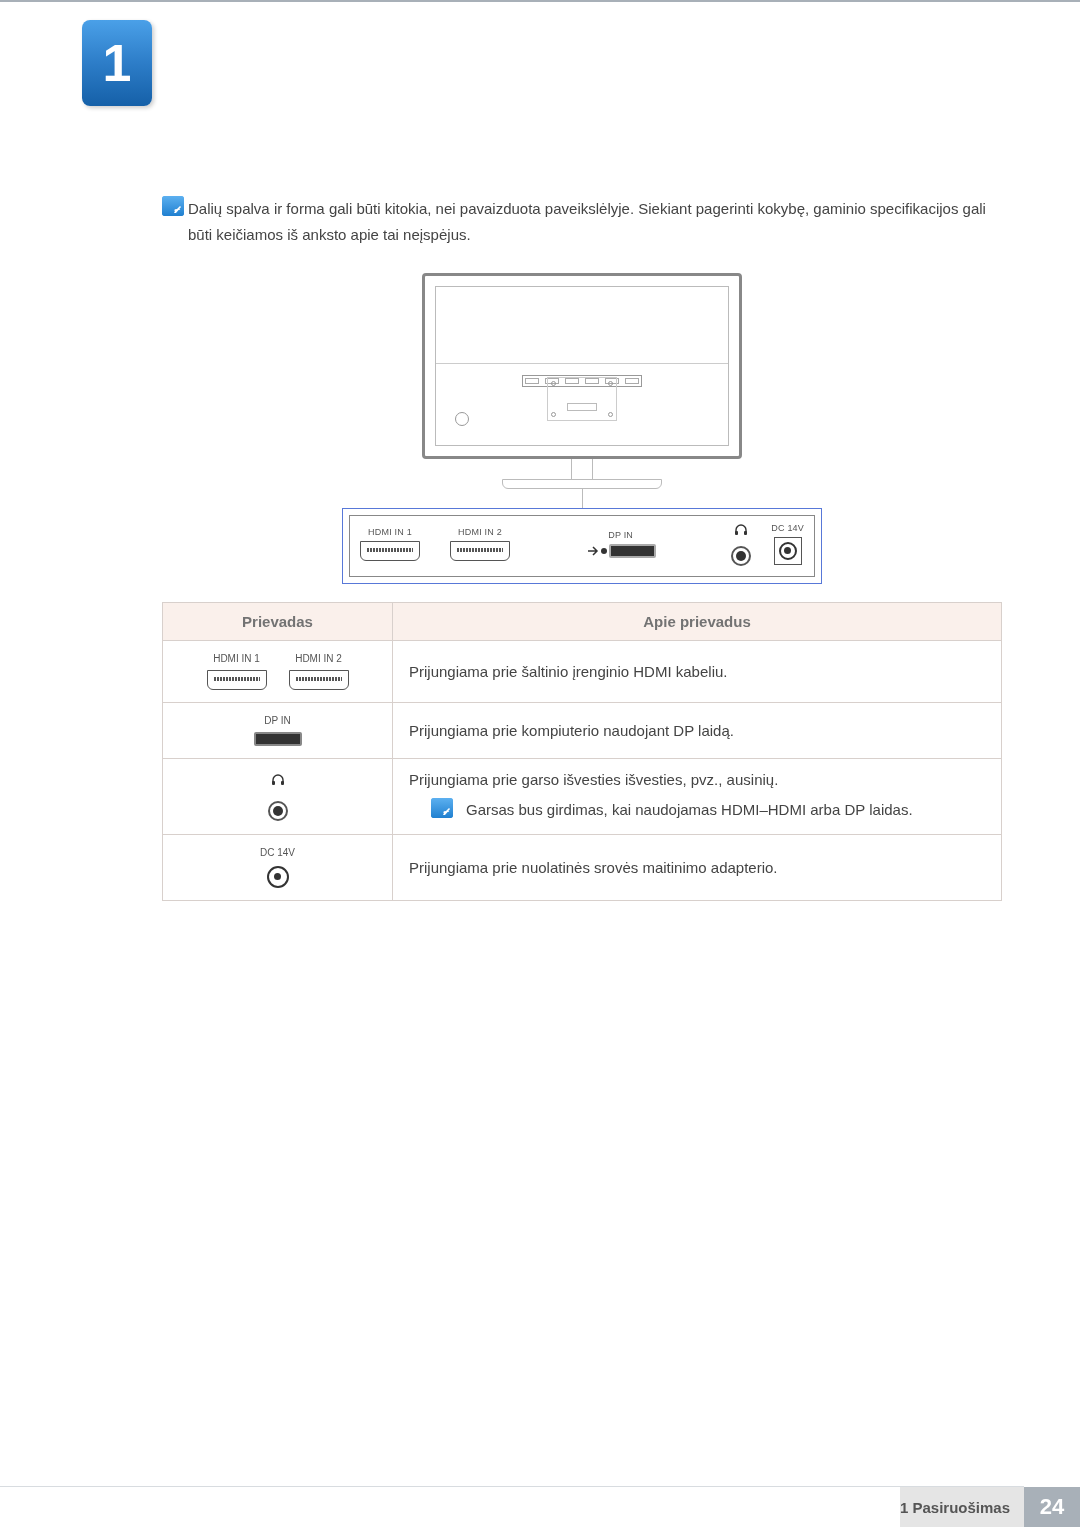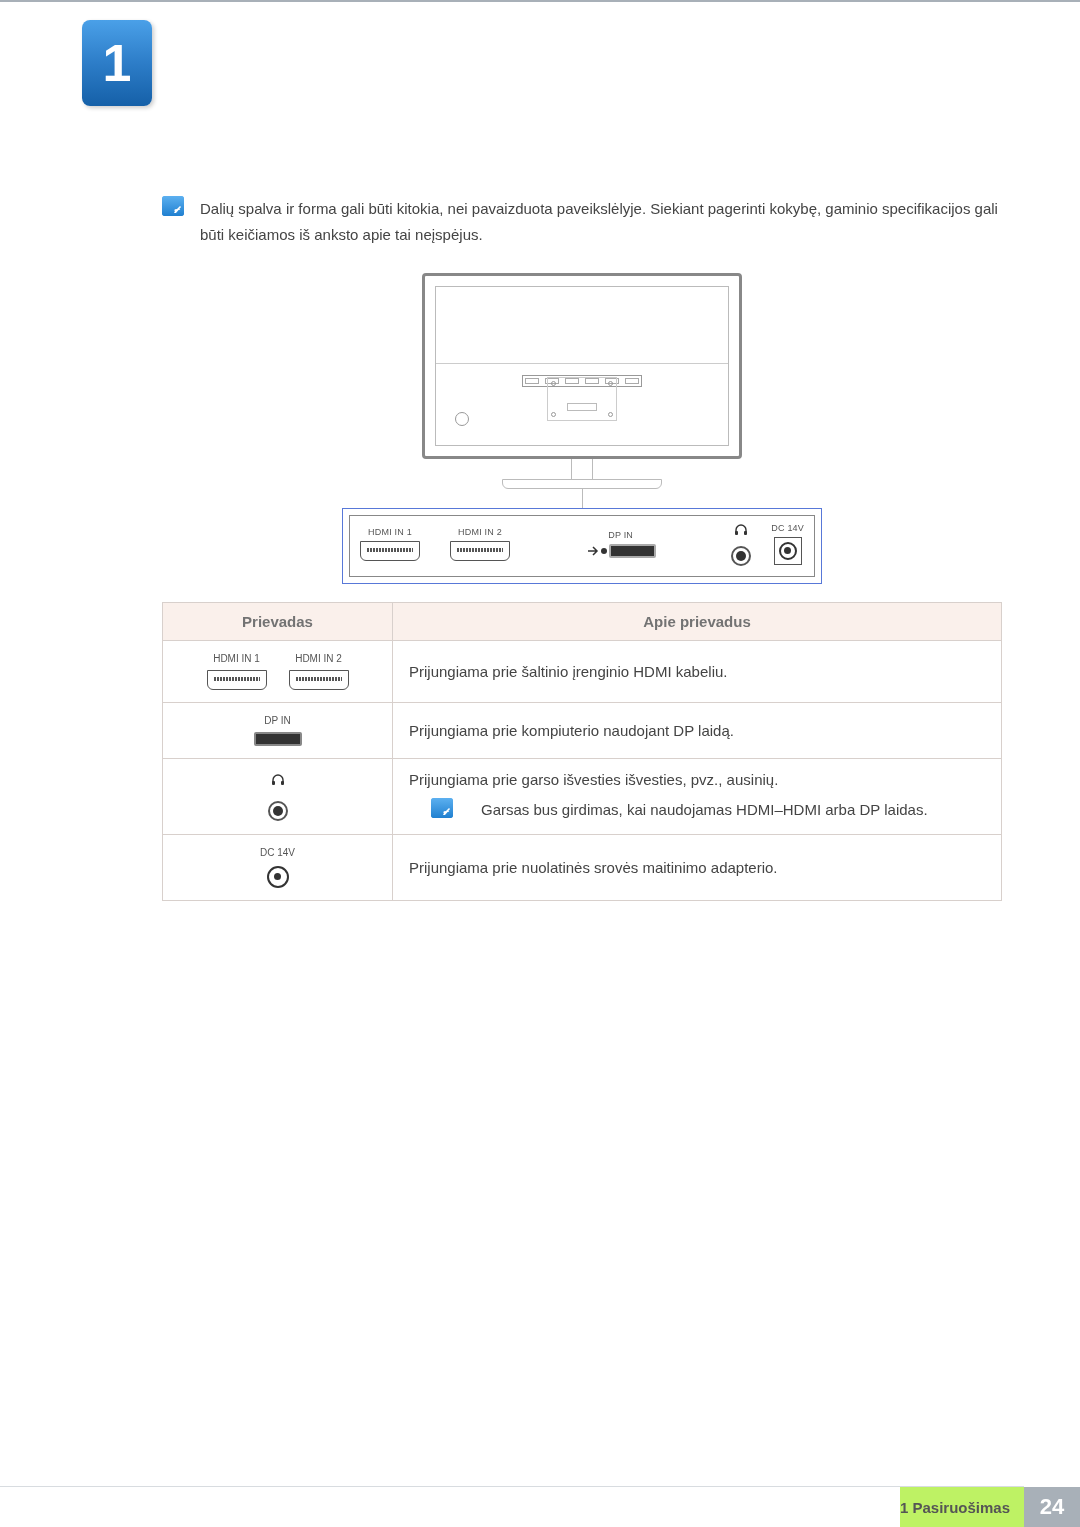--- a/index.html
+++ b/index.html
@@ -18,21 +18,21 @@
     background: linear-gradient(180deg,#4aa0e8 0%,#2d7dc8 50%,#1560a8 100%);
     color: #fff; display: flex; align-items: center; justify-content: center;
     font-size: 52px; font-weight: bold; border-radius: 8px;
     box-shadow: 2px 2px 4px rgba(0,0,0,0.2);
     margin-right: 22px;
   }
   .chapter-title { font-size: 34px; font-weight: bold; color: #2d7dc8; border-bottom: 1.5px solid #b8c0c8; flex: 1; padding-bottom: 20px; margin-right: 75px;}
   .content { padding: 60px 78px 0 162px; }
   .subsection-title { color: #2d7dc8; font-size: 20px; font-weight: bold; margin-bottom: 28px; }
   .subsection-num { margin-right: 14px; }
-  .note-row { display: flex; gap: 16px; margin-bottom: 24px; }
+  .note-row { display: flex; gap: 4px; margin-bottom: 24px; }
   .note-icon {
     width: 22px; height: 20px; flex-shrink: 0;
     background: linear-gradient(180deg,#5cb0f0,#2080d0);
     border-radius: 3px; position: relative;
   }
   .note-icon::after {
     content: ""; position: absolute; right: 3px; bottom: 2px;
     width: 8px; height: 8px; border-right: 2px solid #fff; border-bottom: 2px solid #fff;
     transform: rotate(-45deg) skew(10deg,10deg) scale(0.6);
     background: #fff; clip-path: polygon(0 70%,30% 40%,100% 100%);
@@ -66,25 +66,25 @@
   .dc-port-box { width: 28px; height: 28px; border: 1.5px solid #555; display:flex; align-items:center; justify-content:center;}
   .dc-ring { width: 18px; height: 18px; border: 2.5px solid #333; border-radius: 50%; display:flex; align-items:center; justify-content:center;}
   .dc-dot { width: 7px; height: 7px; background: #333; border-radius: 50%;}
 
   table.ports { width: 100%; border-collapse: collapse; margin-top: 18px;}
   table.ports th { background: #faf0eb; color: #737373; font-weight: bold; padding: 10px; font-size: 15px; border: 1px solid #d8d0cc;}
   table.ports td { border: 1px solid #d8d0cc; padding: 12px 16px; font-size: 15px; vertical-align: middle; color:#444;}
   .cell-ports { display: flex; gap: 22px; justify-content: center; align-items: flex-start;}
   .cell-port-col { display: flex; flex-direction: column; align-items: center; gap: 6px;}
   .cell-label { font-size: 10px; color: #555;}
-  .desc-note { display: flex; gap: 28px; margin-top: 10px; margin-left: 22px;}
+  .desc-note { display: flex; gap: 13px; margin-top: 10px; margin-left: 22px;}
   .desc-note .note-text { font-size: 15px; line-height: 1.6;}
 
   .footer { position: absolute; bottom: 0; left: 0; right: 0; height: 40px; display:flex; justify-content: flex-end;}
-  .footer-text { background: #bef264; color: #555; font-weight: bold; font-size: 15px; display:flex; align-items:center; padding-right: 14px;}
+  .footer-text { background: #e5e5e5; color: #555; font-weight: bold; font-size: 15px; display:flex; align-items:center; padding-right: 14px;}
   .footer-page { background: #a8b0b8; color: #fff; font-size: 22px; font-weight: bold; display:flex; align-items:center; justify-content:center; width: 56px;}
   .footer-line { position:absolute; bottom: 40px; left: 0; right: 56px; height: 1px; background: #d8dce0;}
 </style>
 </head>
 <body>
 
 <div class="top-line"></div>
 
 <div class="chapter-header">
   <div class="chapter-badge">1</div>

